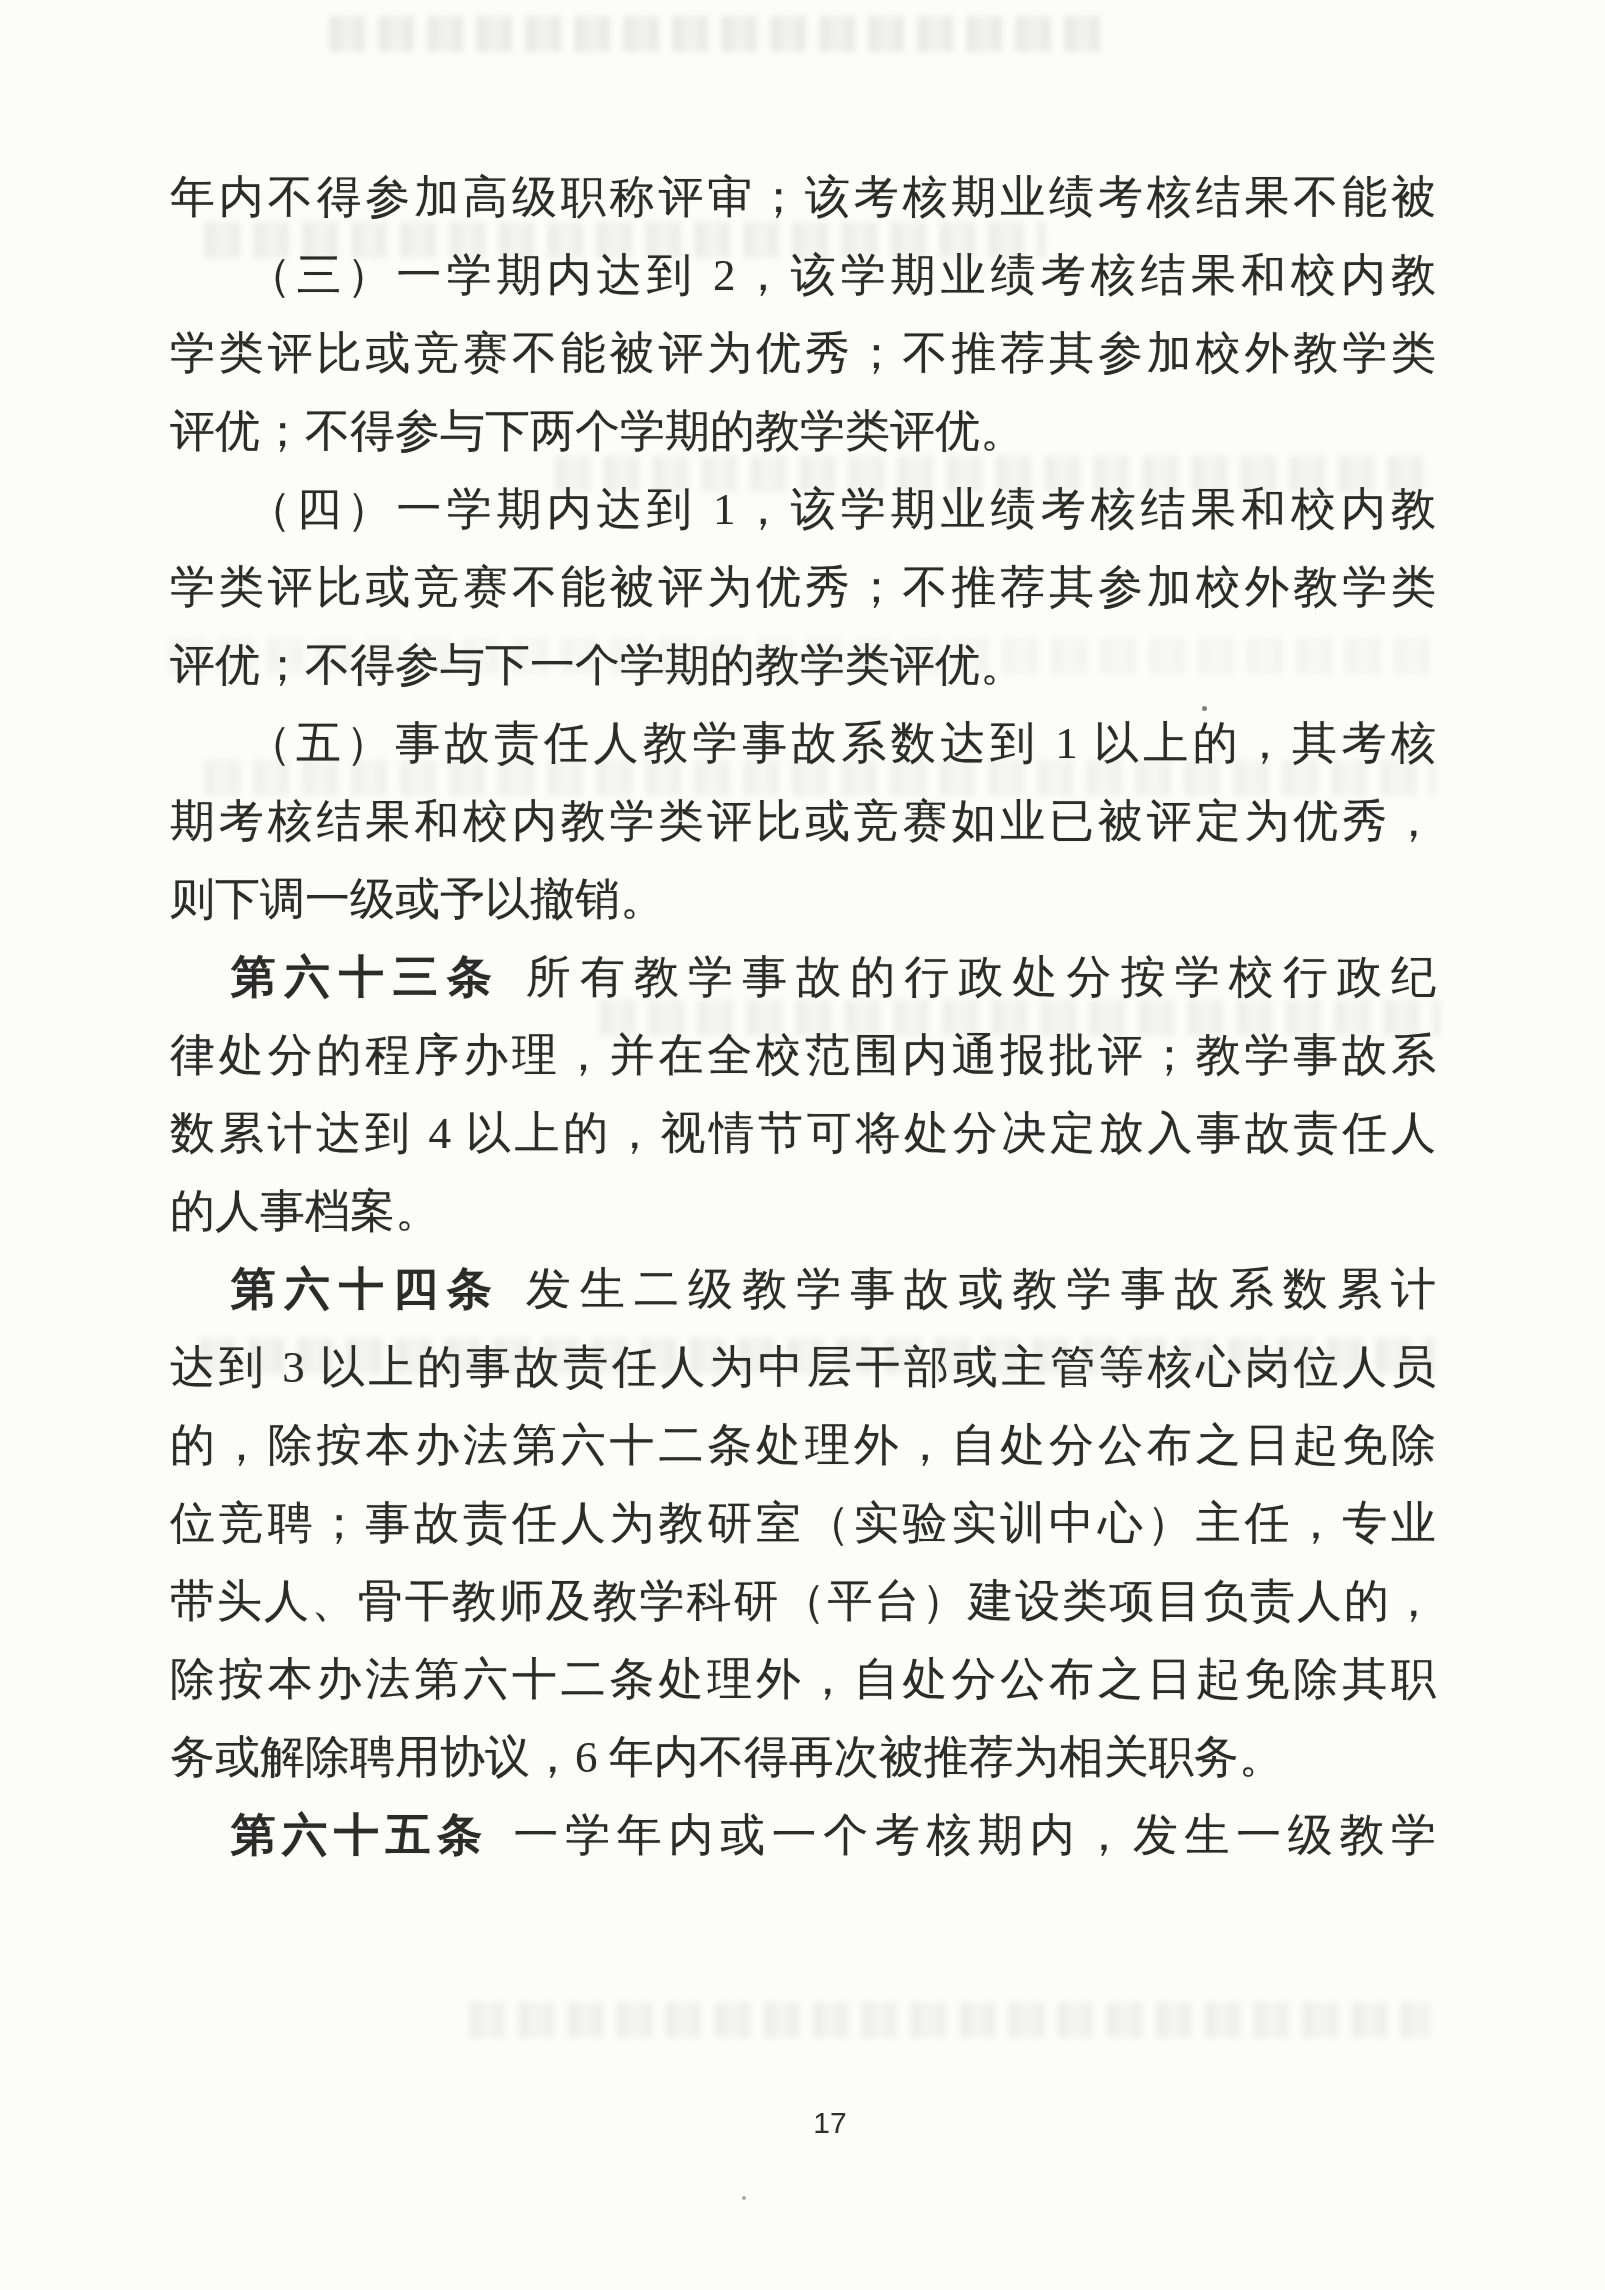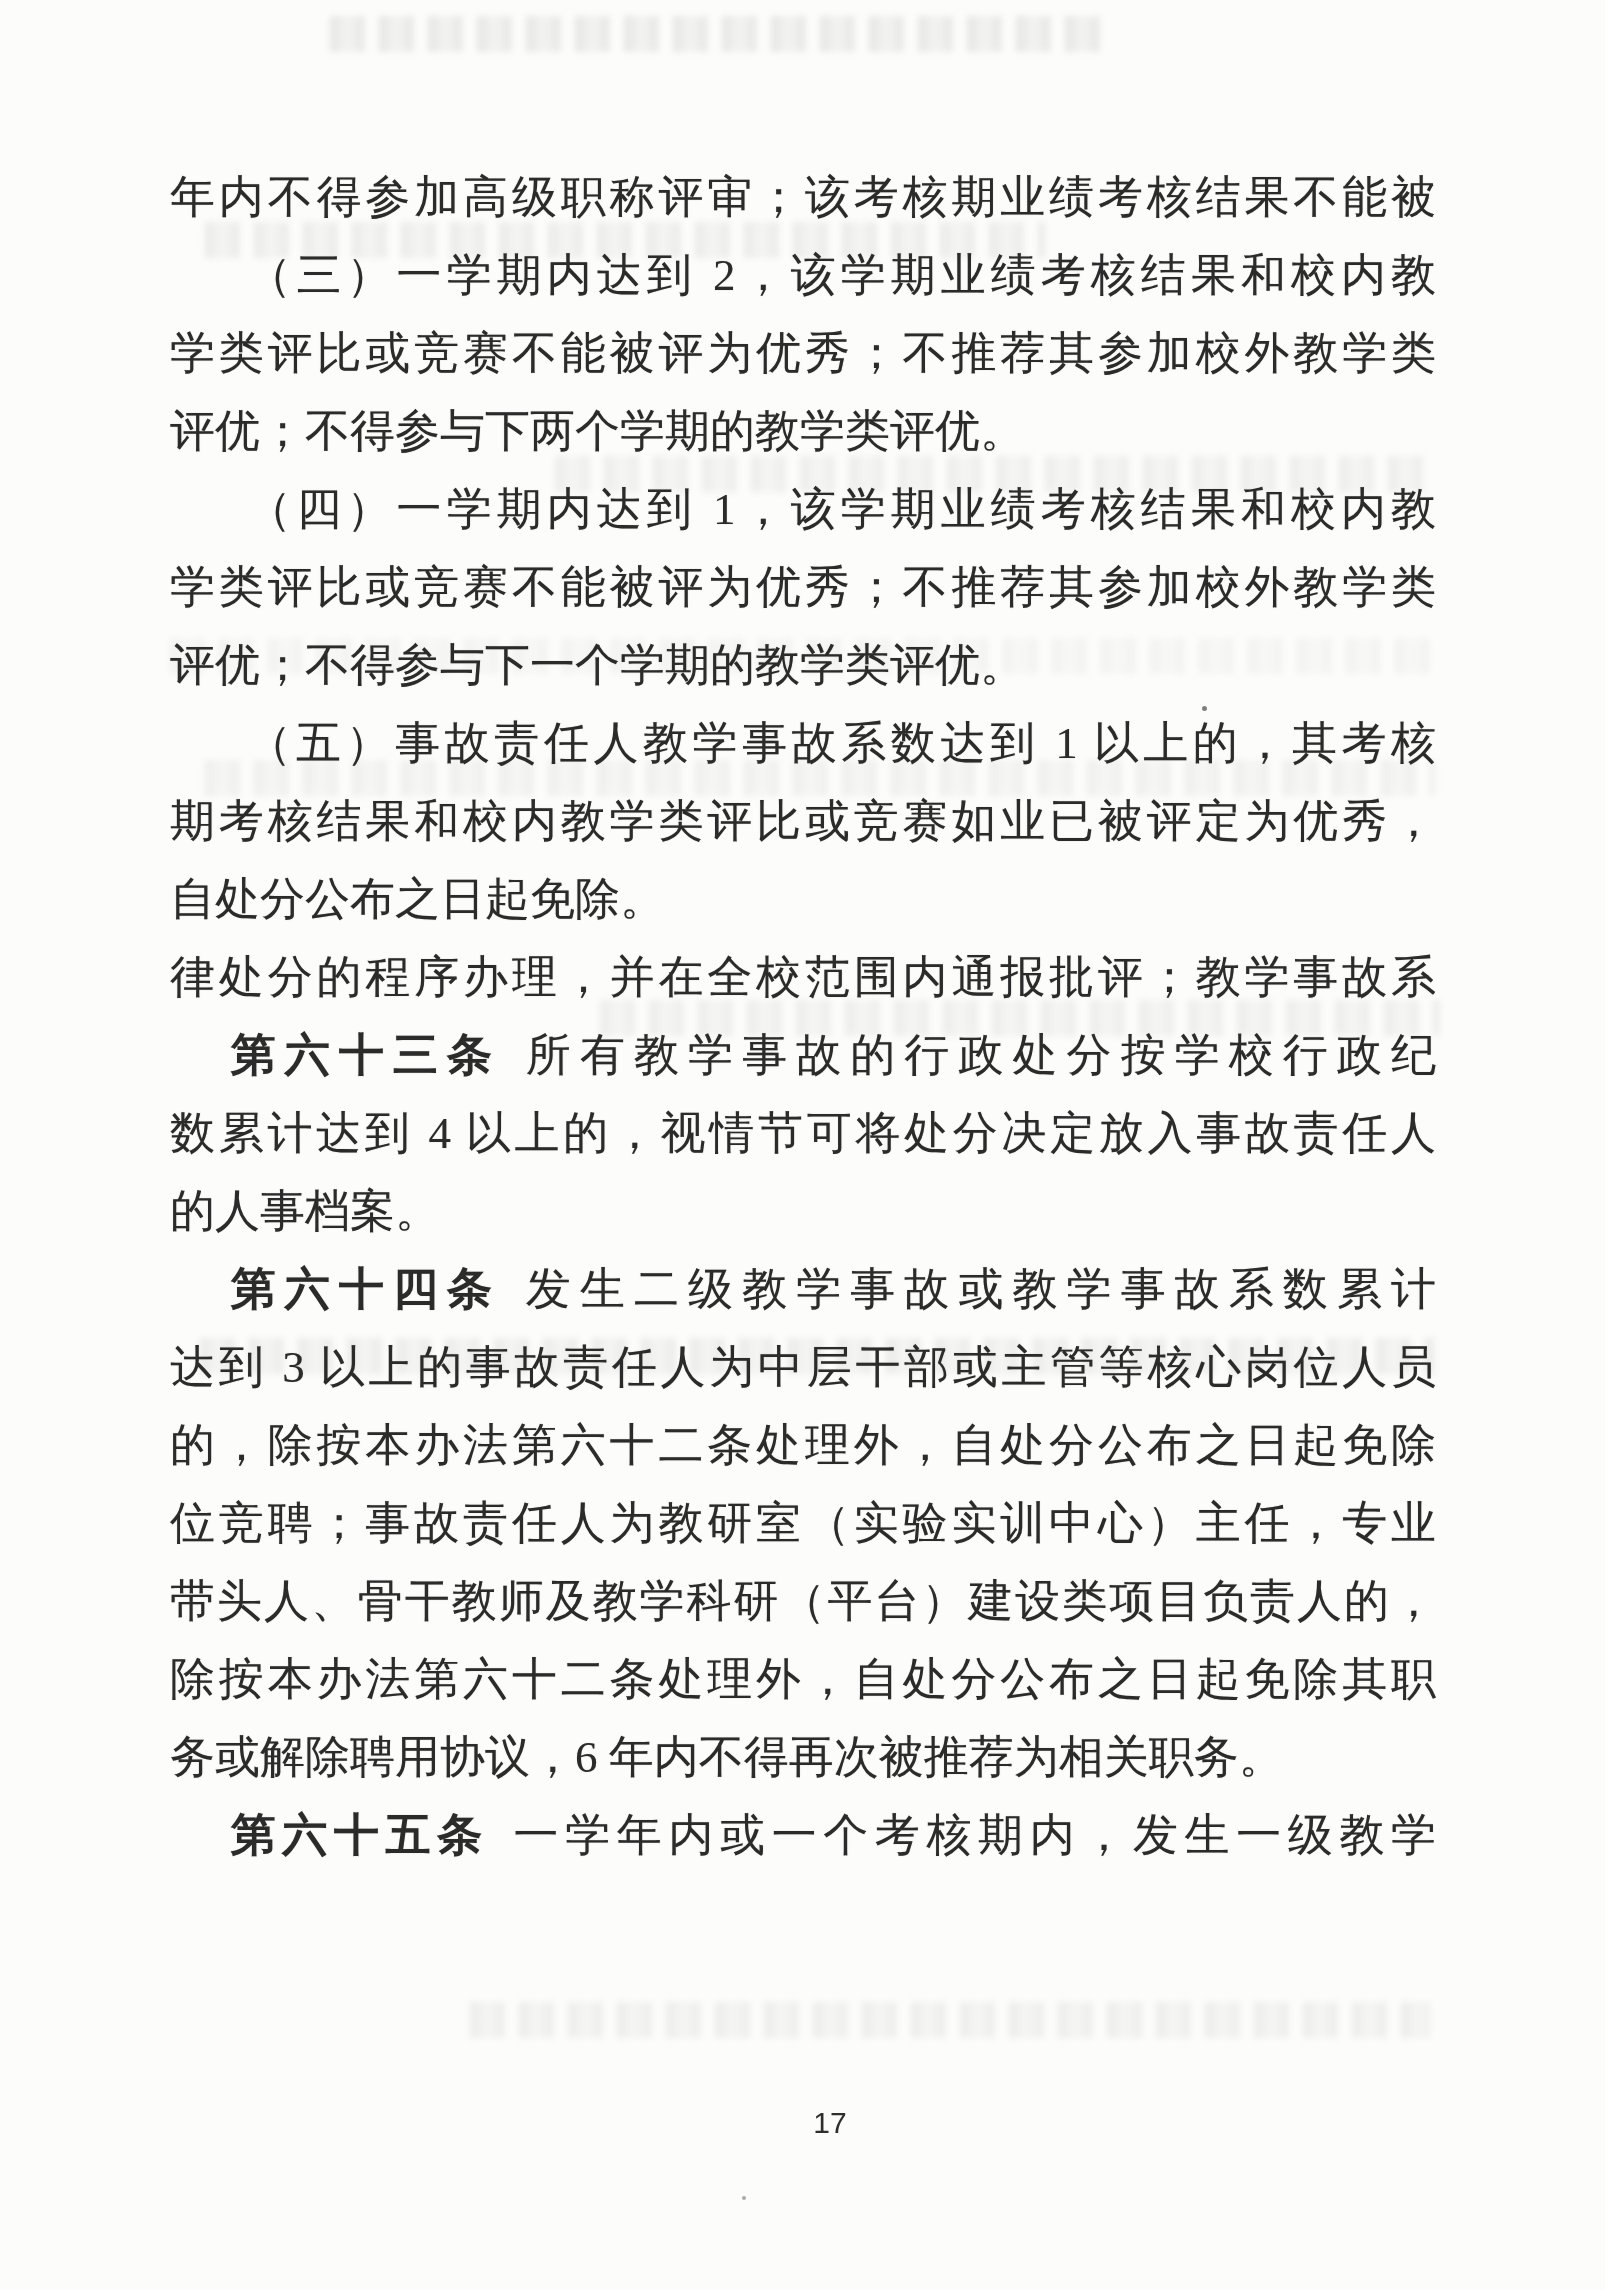--- a/index.html
+++ b/index.html
@@ -63,23 +63,23 @@
   <div class="text-col">
     <div class="line fill"><span>年内不得参加高级职称评审；该考核期业绩考核结果不能被</span></div>
     <div class="line fill indent-paren"><span>（三）一学期内达到 2，该学期业绩考核结果和校内教</span></div>
     <div class="line fill"><span>学类评比或竞赛不能被评为优秀；不推荐其参加校外教学类</span></div>
     <div class="line"><span>评优；不得参与下两个学期的教学类评优。</span></div>
     <div class="line fill indent-paren"><span>（四）一学期内达到 1，该学期业绩考核结果和校内教</span></div>
     <div class="line fill"><span>学类评比或竞赛不能被评为优秀；不推荐其参加校外教学类</span></div>
     <div class="line"><span>评优；不得参与下一个学期的教学类评优。</span></div>
     <div class="line fill indent-paren"><span>（五）事故责任人教学事故系数达到 1 以上的，其考核</span></div>
     <div class="line fill"><span>期考核结果和校内教学类评比或竞赛如业已被评定为优秀，</span></div>
-    <div class="line"><span>自处分公布之日起免除。</span></div>
+    <div class="line"><span>则下调一级或予以撤销。</span></div>
+    <div class="line fill indent-art"><b>第六十三条</b><span>所有教学事故的行政处分按学校行政纪</span></div>
     <div class="line fill"><span>律处分的程序办理，并在全校范围内通报批评；教学事故系</span></div>
-    <div class="line fill indent-art"><b>第六十三条</b><span>所有教学事故的行政处分按学校行政纪</span></div>
     <div class="line fill"><span>数累计达到 4 以上的，视情节可将处分决定放入事故责任人</span></div>
     <div class="line"><span>的人事档案。</span></div>
     <div class="line fill indent-art"><b>第六十四条</b><span>发生二级教学事故或教学事故系数累计</span></div>
     <div class="line fill"><span>达到 3 以上的事故责任人为中层干部或主管等核心岗位人员</span></div>
     <div class="line fill"><span>的，除按本办法第六十二条处理外，自处分公布之日起免除</span></div>
     <div class="line fill"><span>位竞聘；事故责任人为教研室（实验实训中心）主任，专业</span></div>
     <div class="line fill"><span>带头人、骨干教师及教学科研（平台）建设类项目负责人的，</span></div>
     <div class="line fill"><span>除按本办法第六十二条处理外，自处分公布之日起免除其职</span></div>
     <div class="line"><span>务或解除聘用协议，6 年内不得再次被推荐为相关职务。</span></div>
     <div class="line fill indent-art"><b>第六十五条</b><span>一学年内或一个考核期内，发生一级教学</span></div>

